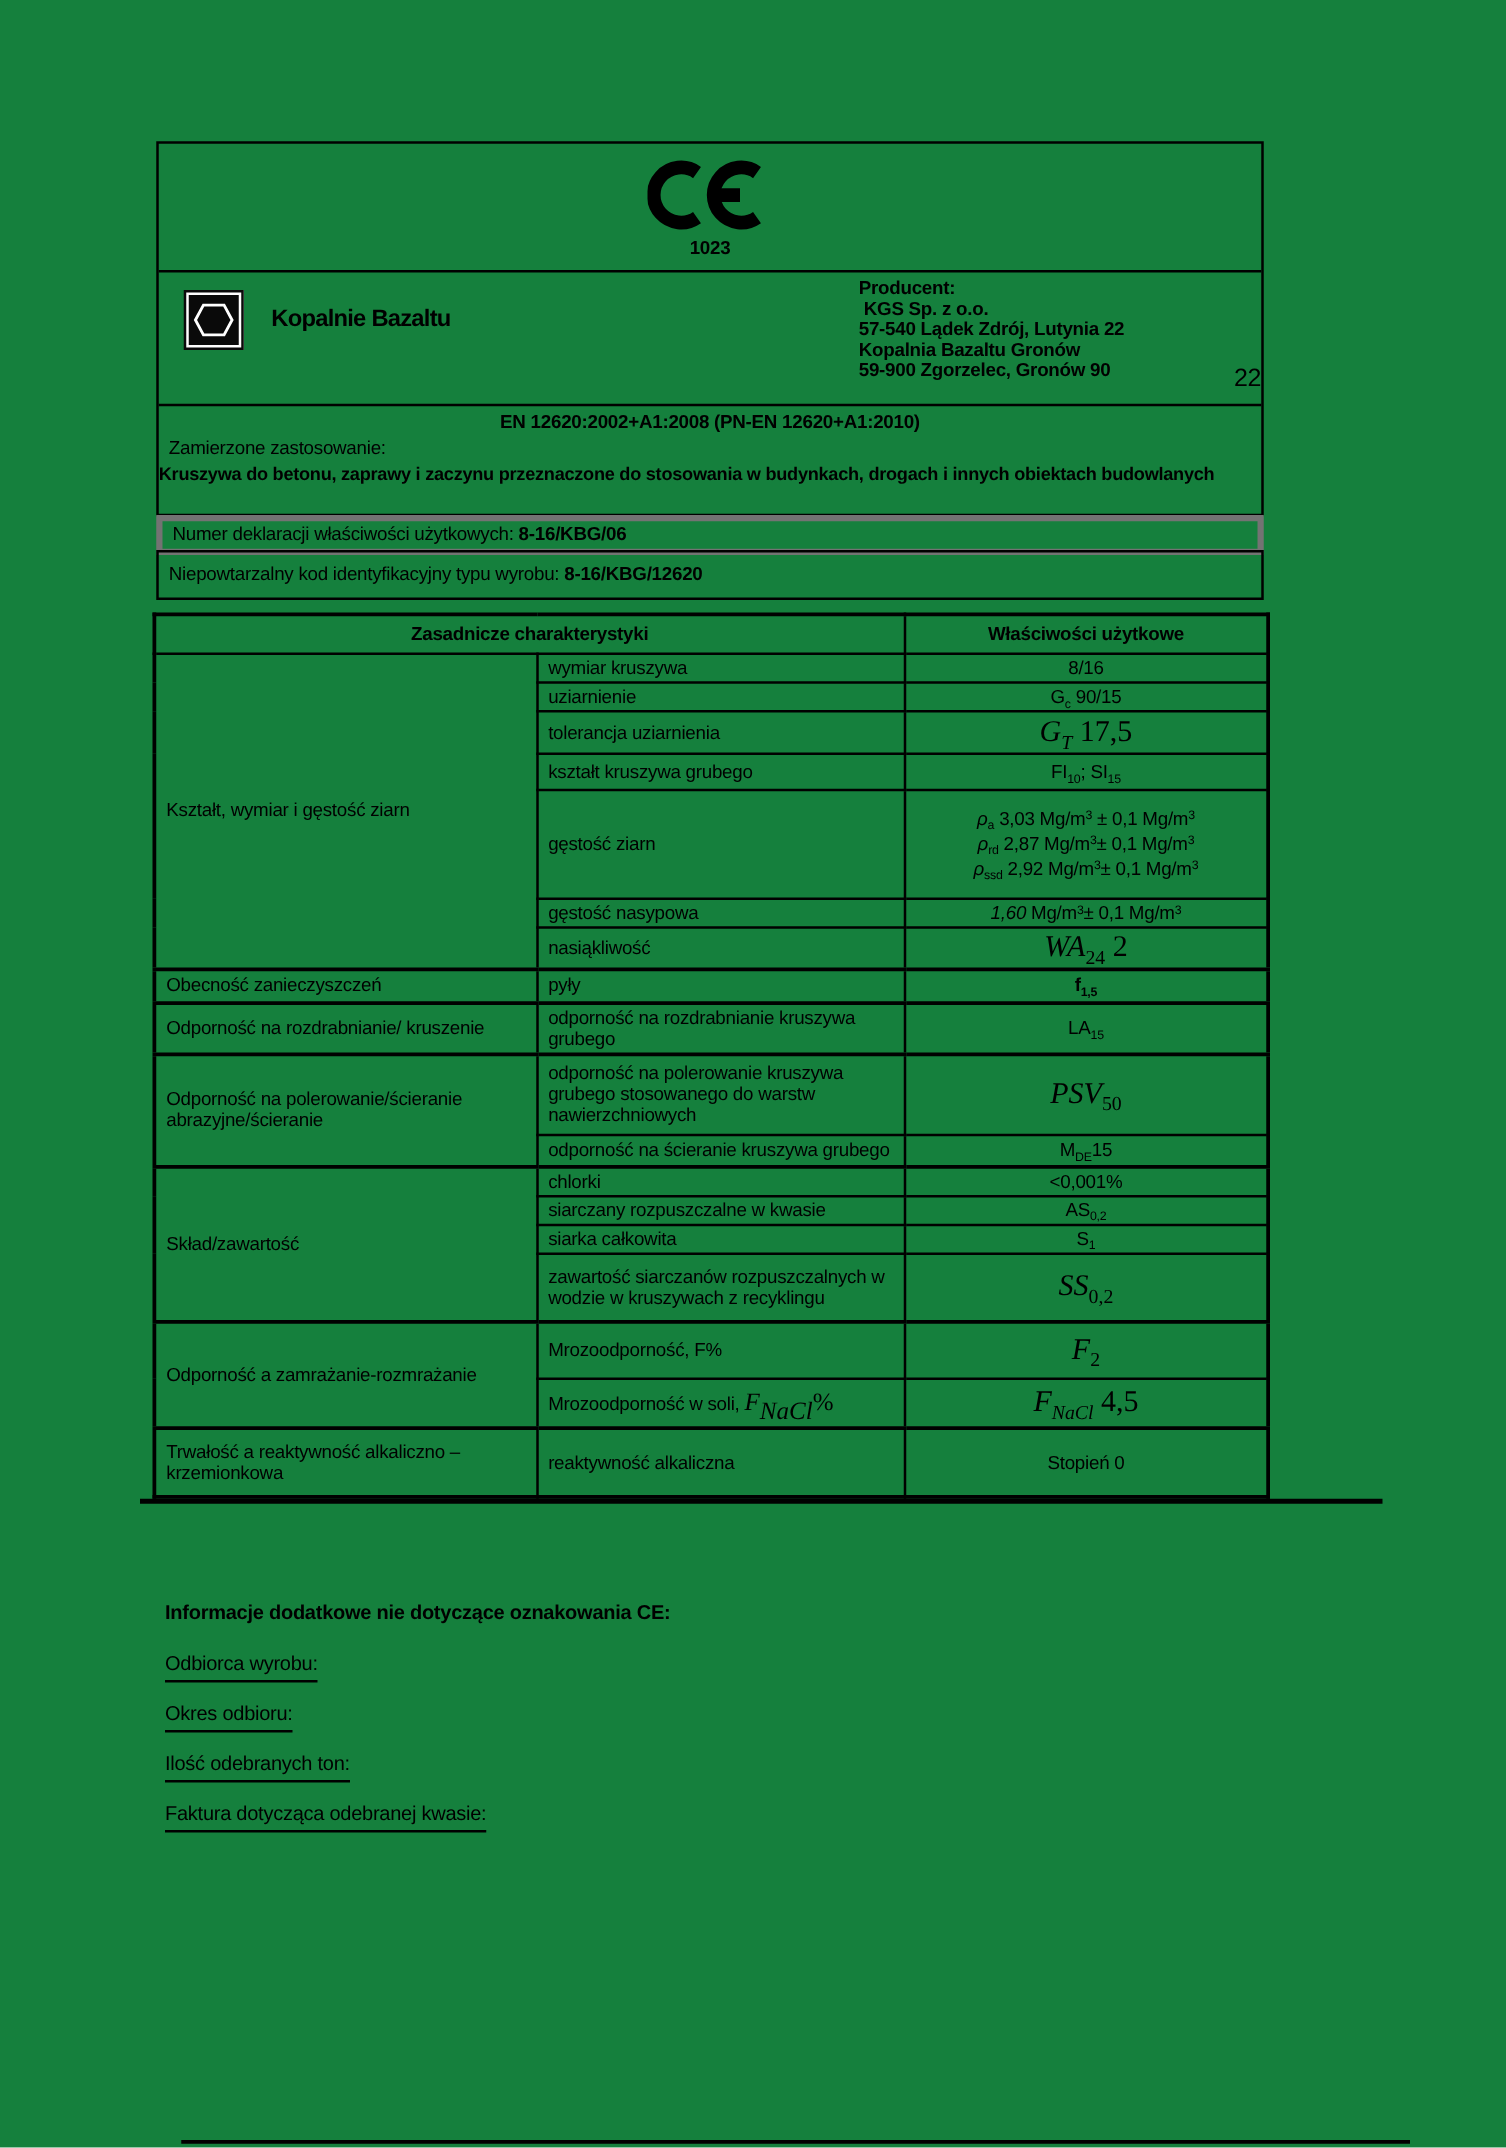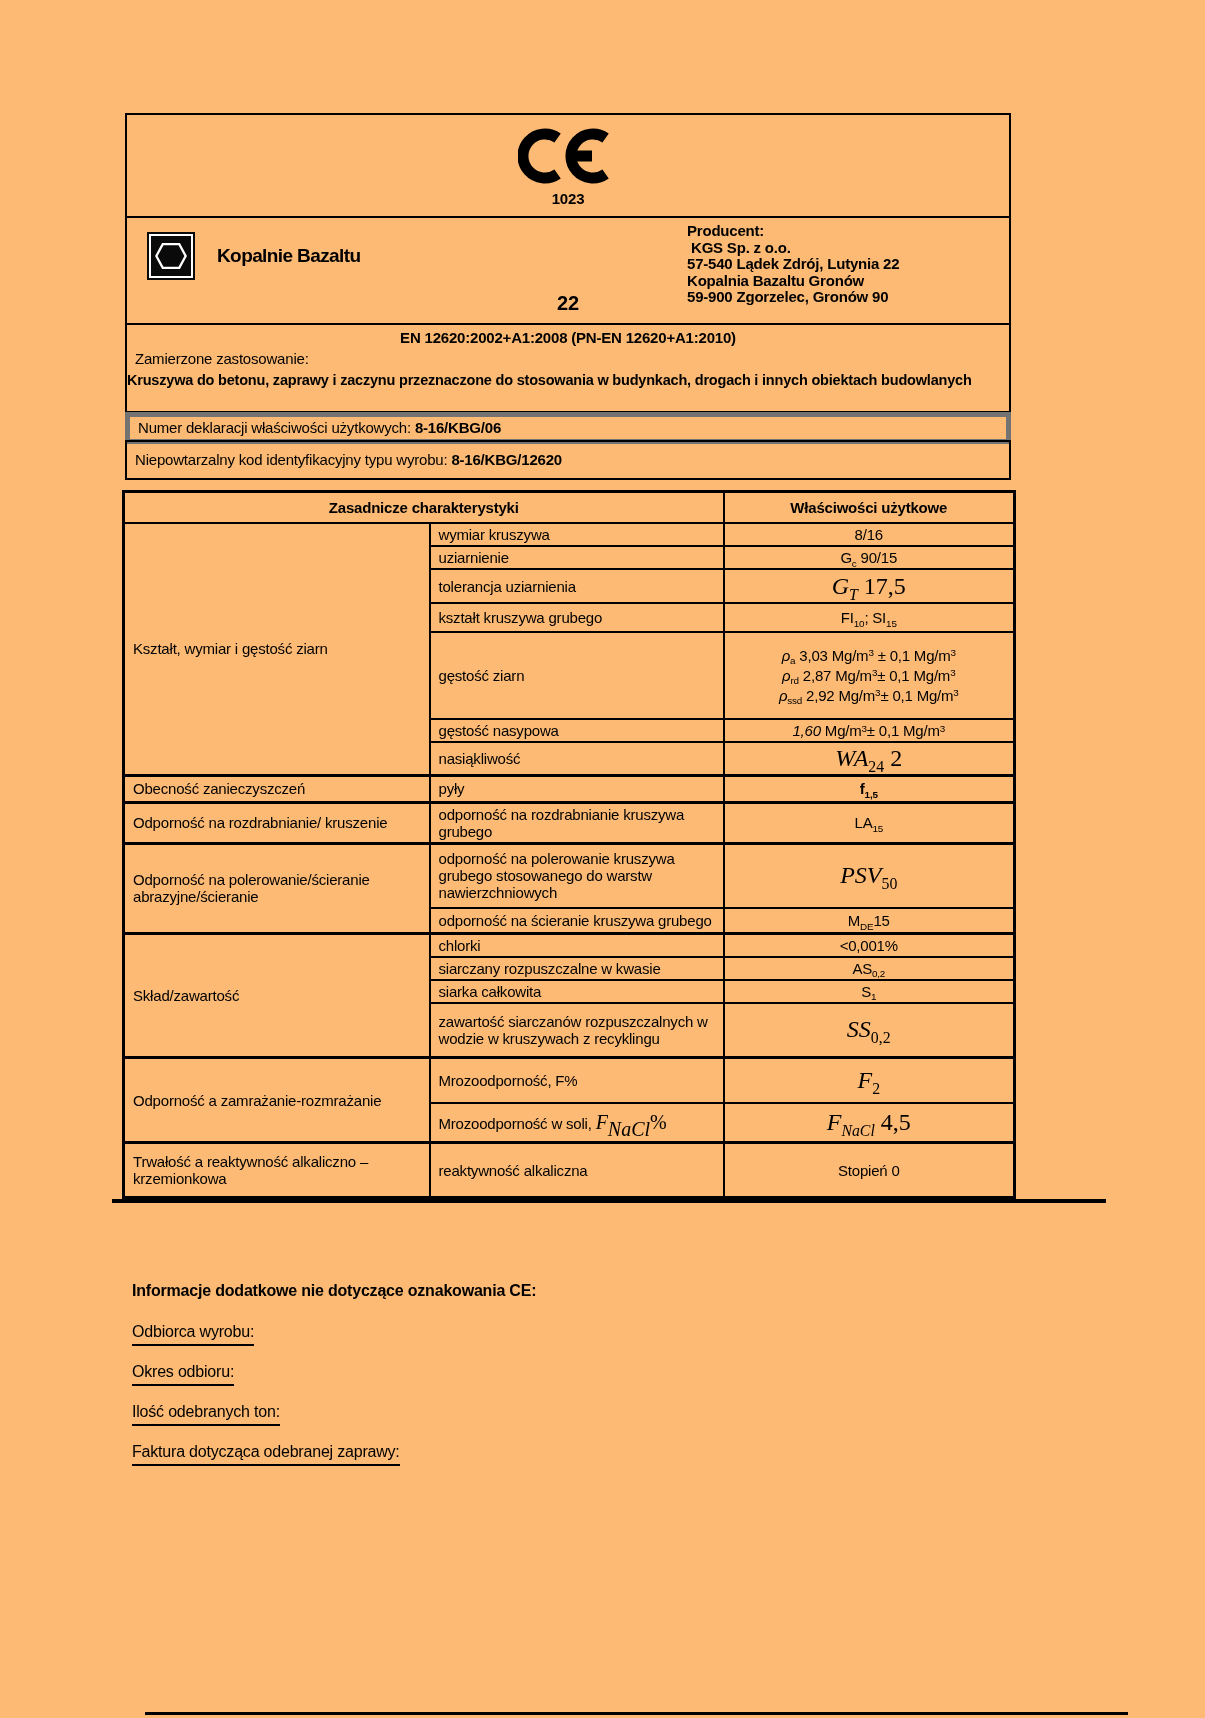--- a/index.html
+++ b/index.html
@@ -1,27 +1,27 @@
 <!DOCTYPE html>
 <html><head>
 <meta charset="utf-8">
 <style>
   html,body{margin:0;padding:0;background:#fff;}
-  .page{position:relative;width:1205px;height:1718px;background:#fdba74;overflow:hidden;
+  .page{position:relative;width:1205px;height:1718px;background:#15803d;overflow:hidden;
         font-family:"Liberation Sans",sans-serif;color:#000;font-size:15px;letter-spacing:-0.2px;}
 
   
   .box-top{position:absolute;left:125px;top:113px;width:886px;border:2px solid #000;box-sizing:border-box;}
   .sec-ce{height:103px;border-bottom:2px solid #000;display:flex;flex-direction:column;align-items:center;justify-content:flex-start;padding-top:10px;box-sizing:border-box;}
   .ce-num{font-weight:bold;margin-top:3px;font-size:15px;}
   .sec-prod{height:107px;border-bottom:2px solid #000;position:relative;box-sizing:border-box;}
   .logo-wrap{position:absolute;left:20px;top:14px;display:flex;align-items:center;}
   .logo-sq{width:48px;height:48px;background:#0a0a0a;box-shadow:inset 0 0 0 2px #0a0a0a, inset 0 0 0 4px #ffffff;display:flex;align-items:center;justify-content:center;}
   .logo-txt{font-weight:bold;font-size:19px;letter-spacing:-0.6px;margin-left:22px;}
-  .center-22{position:absolute;left:0;right:0;bottom:8px;text-align:center;font-weight:bold;font-size:20px;}
+  .center-22{position:absolute;left:0;right:0;bottom:8px;text-align:right;font-weight:normal;font-size:20px;}
   .producer{position:absolute;left:560px;top:5px;line-height:16.5px;font-size:15px;}
   .producer div{font-weight:bold;}
   .producer .plabel{font-weight:bold;}
   .producer .indent{padding-left:4px;}
   .sec-std{height:86px;box-sizing:border-box;padding-top:4px;}
   .en-line{text-align:center;font-weight:bold;}
   .zam{padding-left:8px;margin-top:4px;}
   .intended{font-weight:bold;margin-top:5px;font-size:14.5px;}
 
   
@@ -201,18 +201,18 @@
   </tbody>
     </table>
 
   <div class="divider"></div>
 
   <div class="footer">
     <p class="title">Informacje dodatkowe nie dotyczące oznakowania CE:</p>
     <p><span class="ul">Odbiorca wyrobu:</span></p>
     <p><span class="ul">Okres odbioru:</span></p>
     <p><span class="ul">Ilość odebranych ton:</span></p>
-    <p><span class="ul">Faktura dotycząca odebranej zaprawy:</span></p>
+    <p><span class="ul">Faktura dotycząca odebranej kwasie:</span></p>
   </div>
 
   <div class="bottom-line"></div>
 
 </div>
 
 </body></html>

